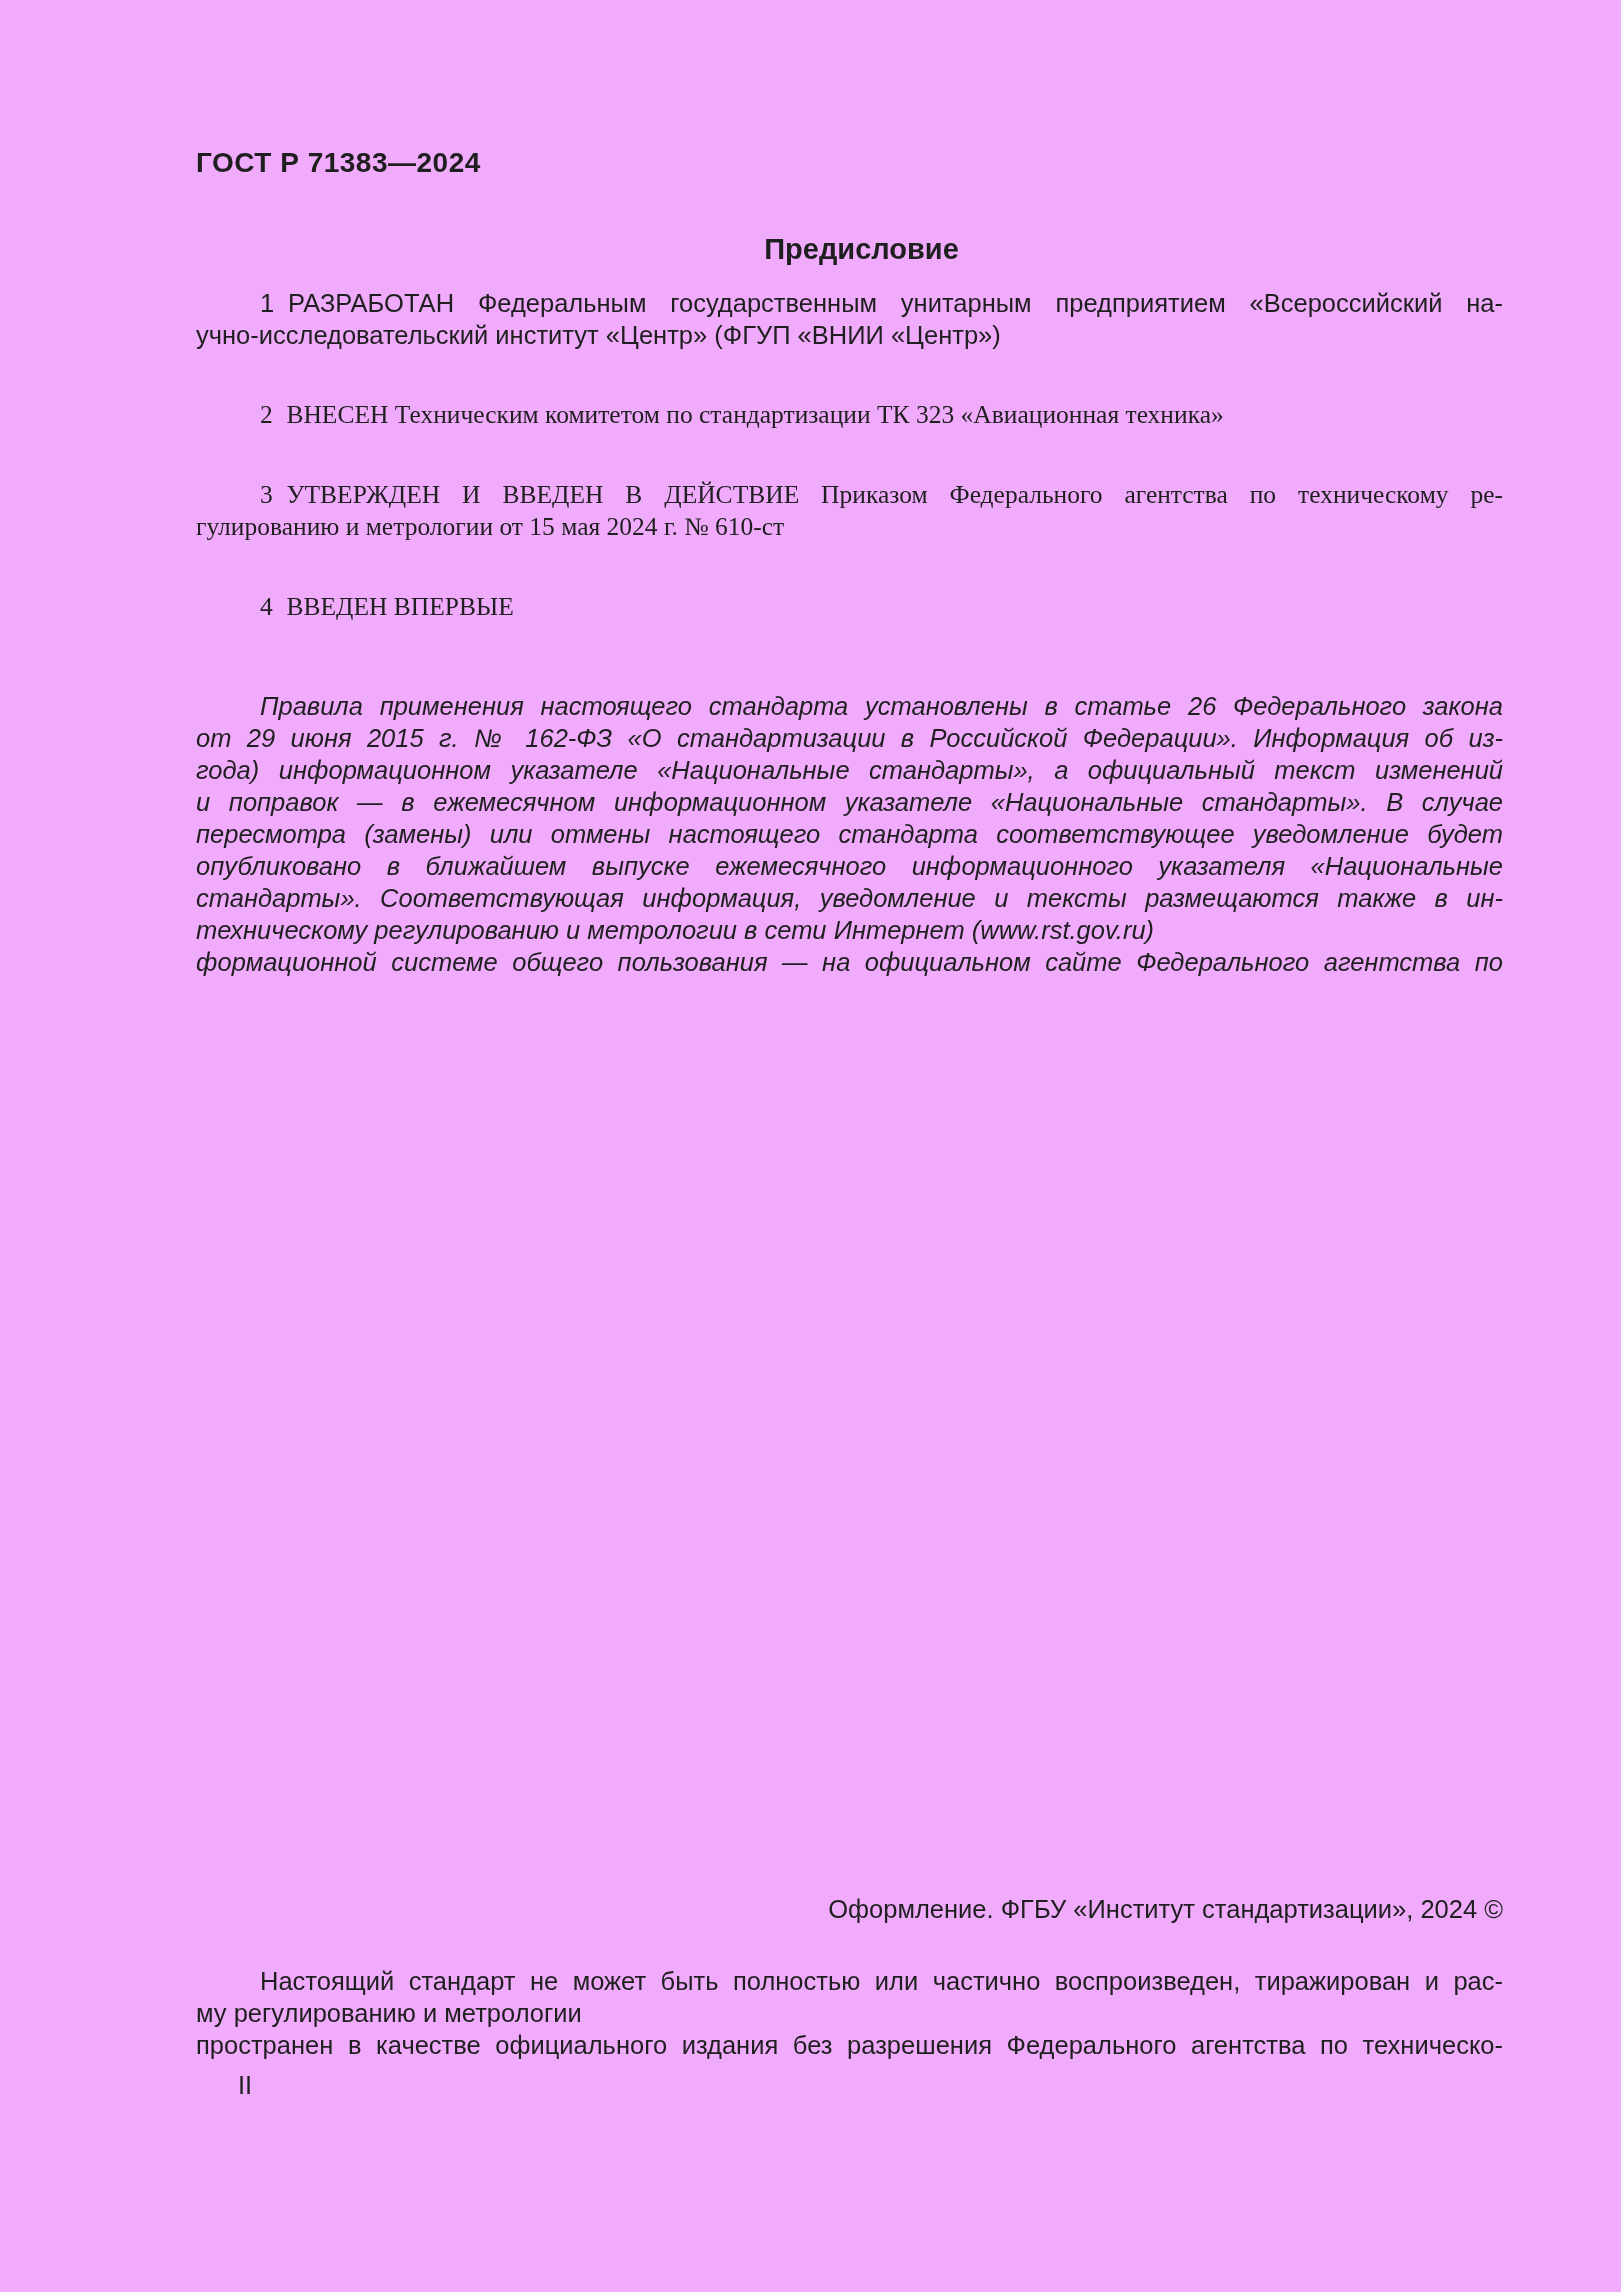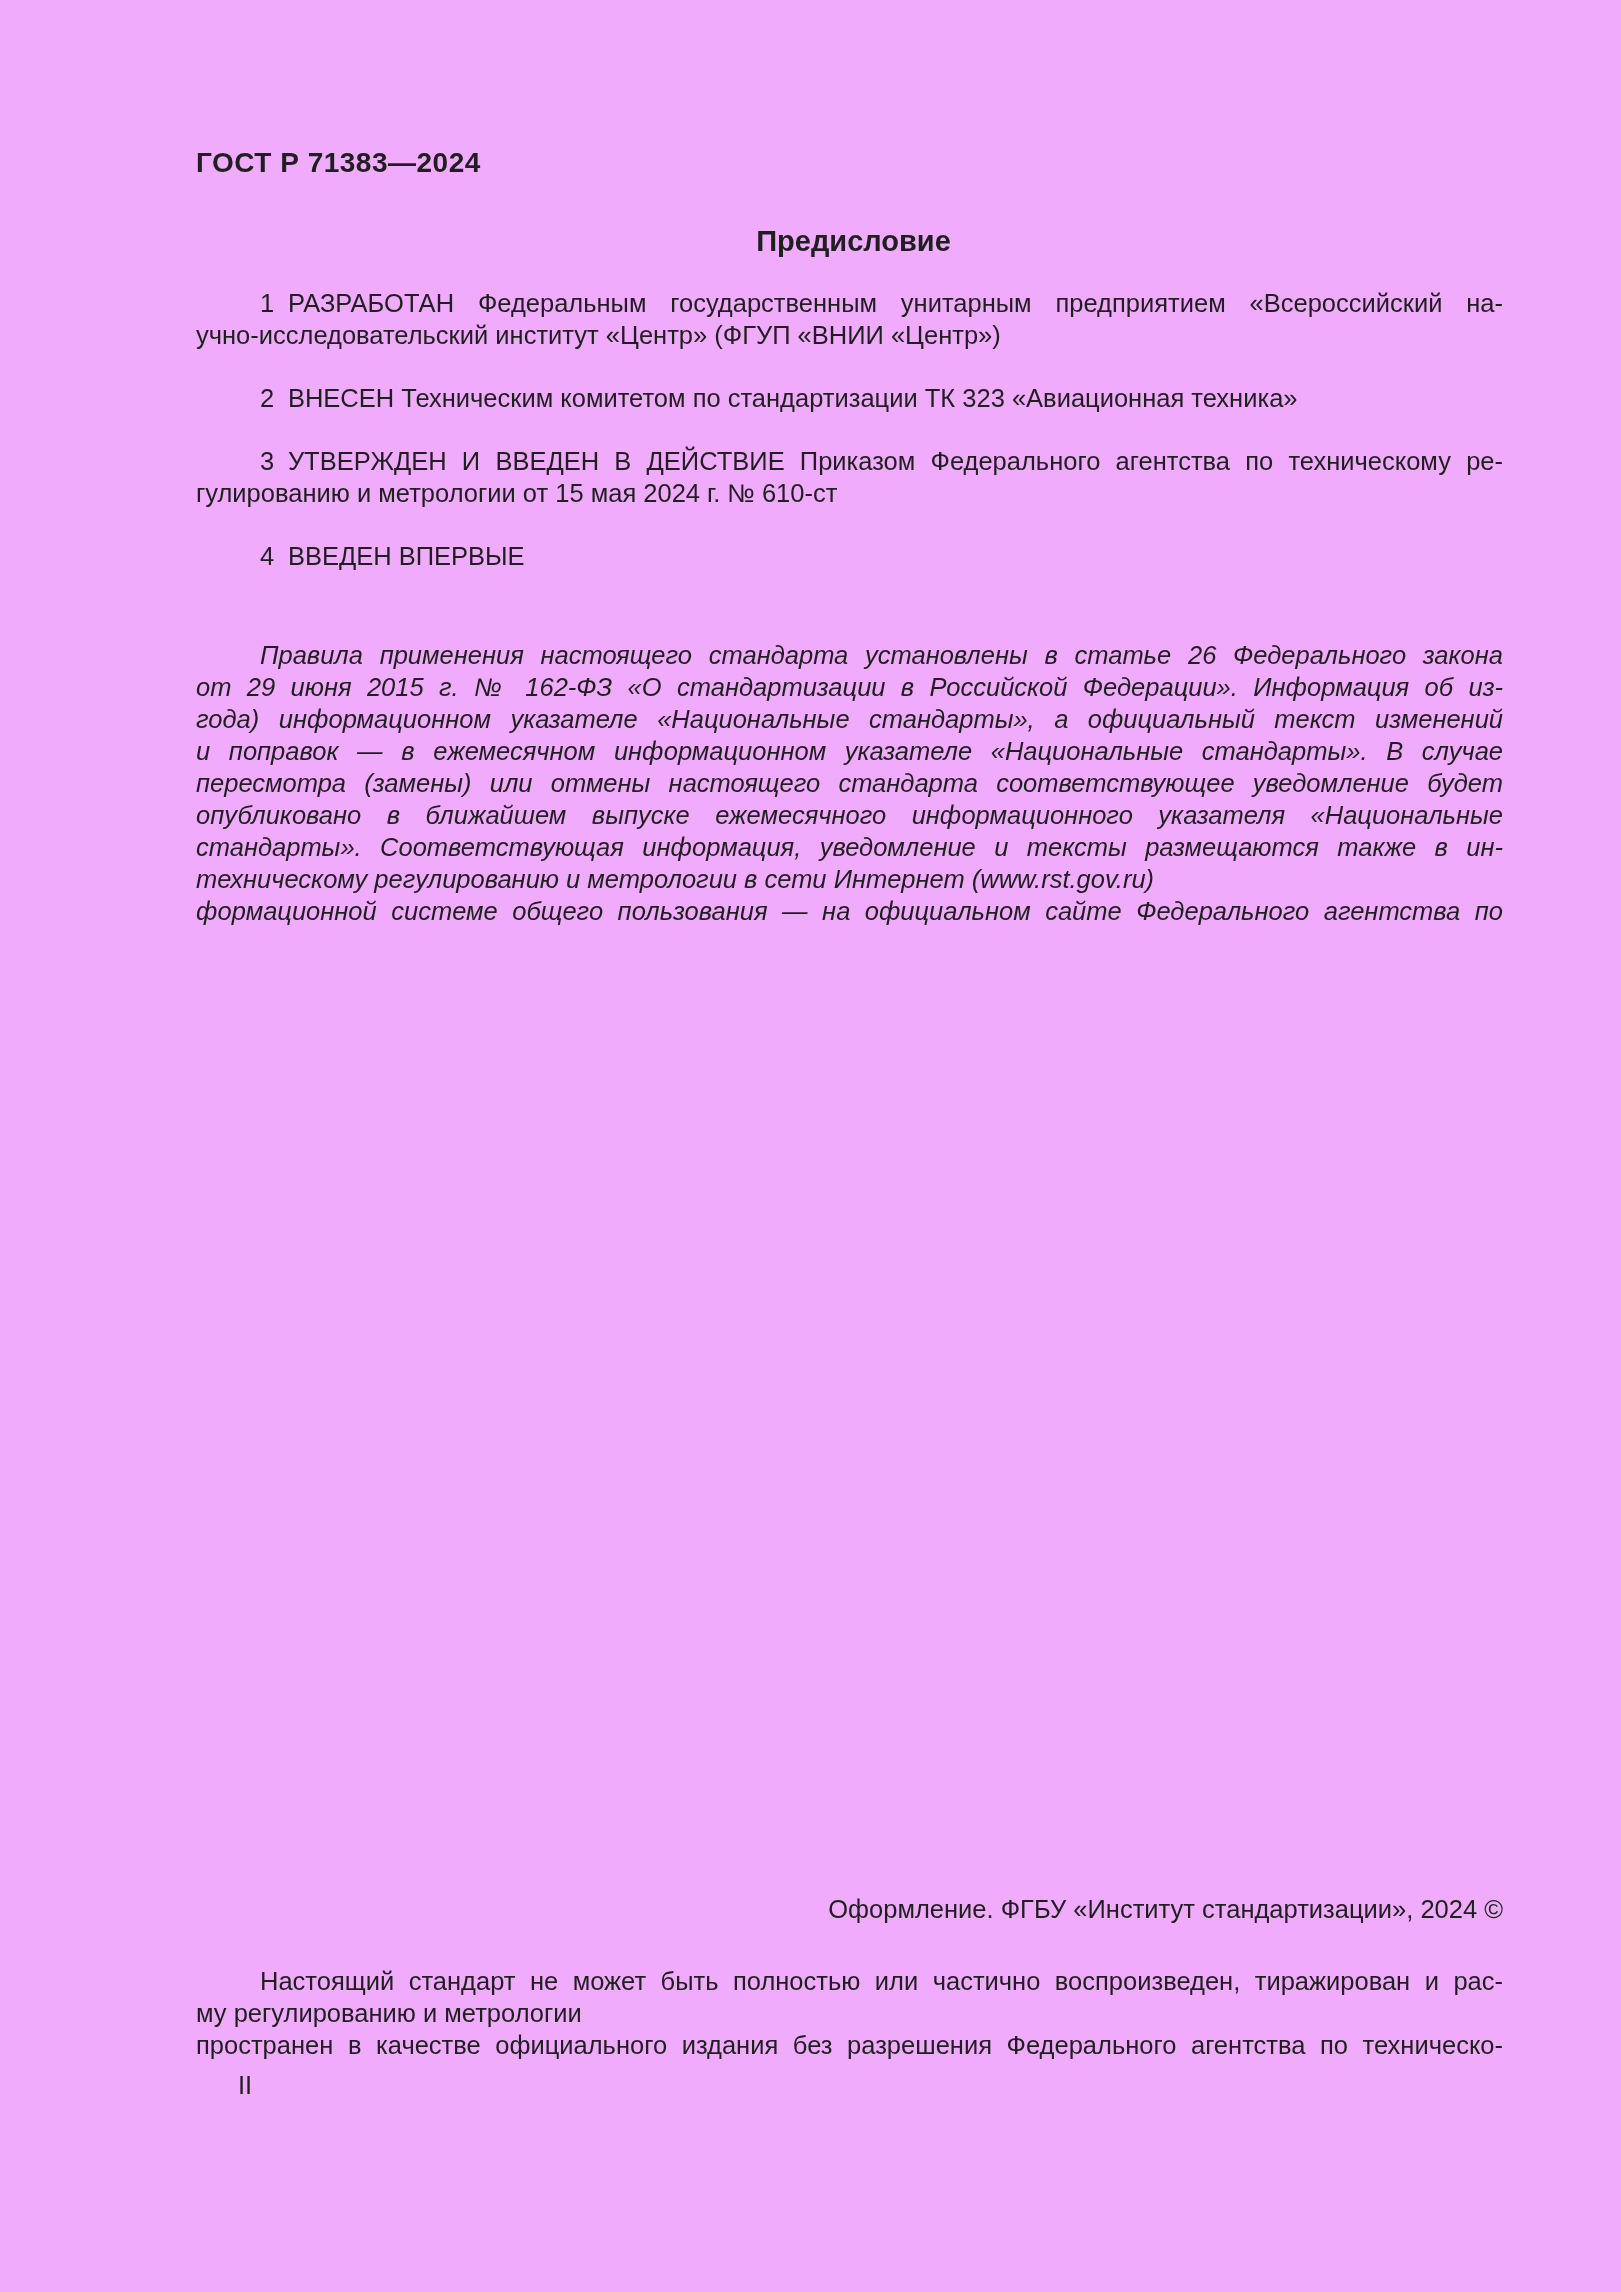--- a/index.html
+++ b/index.html
@@ -12,29 +12,29 @@
   }
   .page { position: absolute; inset: 0; background: #f0abfc; }
 
   .running-header {
     position: absolute; top: 147px; left: 196px;
     font-size: 28px; font-weight: bold; letter-spacing: 0.5px;
     white-space: nowrap;
   }
   .section-title {
     position: absolute; top: 221px; left: 196px; width: 1307px;
-    margin: 4px; text-align: center;
+    margin: 12px; text-align: center;
     font-size: 29px; font-weight: bold;
   }
 
   .content {
     position: absolute; top: 287px; left: 196px; width: 1307px;
     font-size: 25.5px; line-height: 32px;
   }
-  .para + .para { margin-top: 31px; }
+  .para + .para { margin-top: 48px; font-family: Liberation Serif, serif; }
   .rules-note { margin-top: 67px; font-style: italic; }
 
   .line { min-height: 32px; }
   .line.just { text-align: justify; text-align-last: justify; }
   .line.first { padding-left: 64px; }
   .num { margin-right: 13.7px; }
 
   .copyright {
     position: absolute; top: 1893px; left: 196px; width: 1307px;
     text-align: right; font-size: 25.5px; line-height: 32px;

